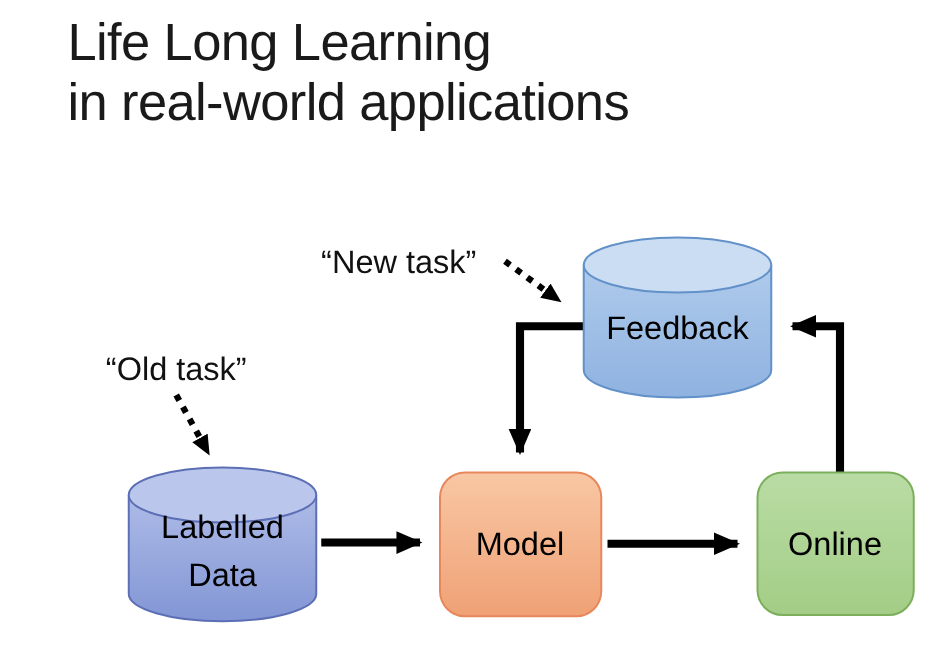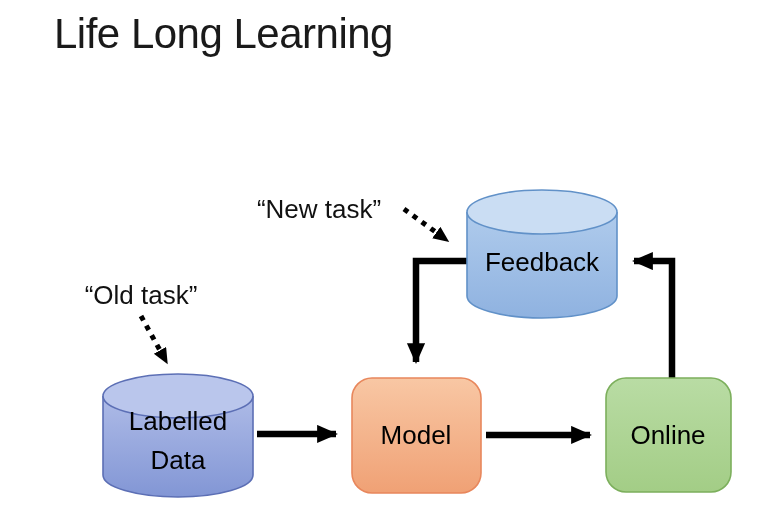--- a/index.html
+++ b/index.html
@@ -40,20 +40,21 @@
     fill: #111111;
   }
 </style>
 </head>
 <body>
 
 <div class="page">
 
   <div class="slide-title">
     <div>Life Long Learning</div>
+    <div>in real-world applications</div>
   </div>
 
   <svg class="diagram-svg" width="758" height="530" viewBox="0 0 758 530">
     <defs>
       <marker id="arrowhead" markerWidth="3.4" markerHeight="3.0" refX="2.9" refY="1.4" orient="auto" markerUnits="strokeWidth">
         <path d="M0,0 L3.2,1.4 L0,2.8 Z" fill="#000000"></path>
       </marker>
       <linearGradient id="g-ld" x1="0" y1="0" x2="0" y2="1">
         <stop offset="0" stop-color="#AEBBE7"></stop>
         <stop offset="1" stop-color="#8296D5"></stop>

